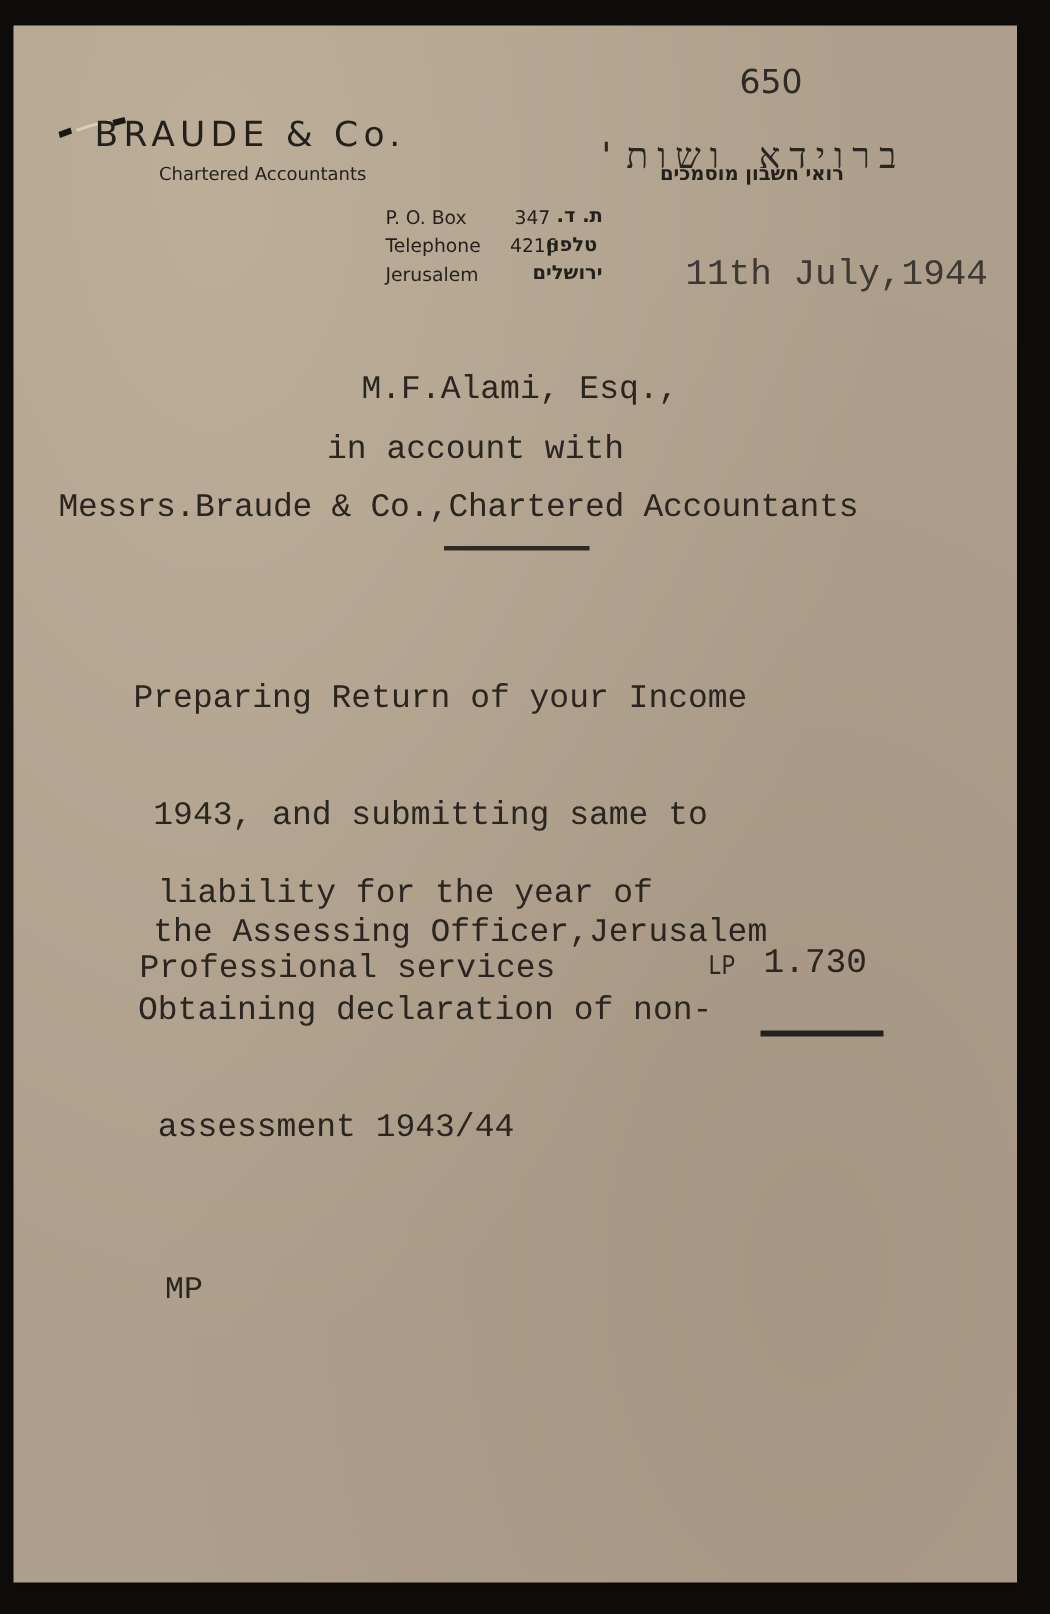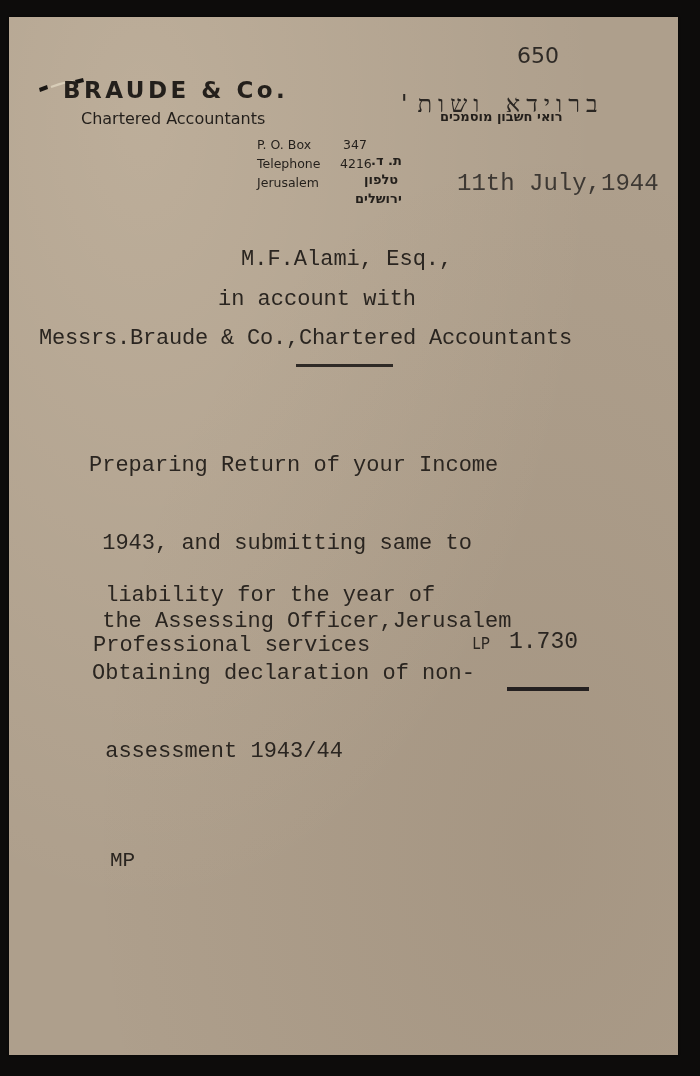--- a/index.html
+++ b/index.html
@@ -26,29 +26,29 @@
       position: absolute;
       left: 28px;
       top: 60px;
       width: 50px;
       height: 16px;
     }
     .sans { font-family: "DejaVu Sans", "Liberation Sans", sans-serif; color: #231f1b; }
     .mono { font-family: "Liberation Mono", "DejaVu Sans Mono", monospace; color: #2a2520; }
     .abs { position: absolute; white-space: pre; }
 
-    .firm-name { left: 54px; top: 60px; font-size: 23px; font-weight: bold; letter-spacing: 3.5px; }
-    .firm-sub { left: 72px; top: 92px; font-size: 16px; }
-    .ref-number { left: 508px; top: 26px; font-size: 22px; font-family: "DejaVu Sans", sans-serif; color: #2e2a26; }
+    .firm-name { left: 54px; top: 60px; font-size: 23px; font-weight: normal; letter-spacing: 3.5px; }
+    .firm-sub { left: 97px; top: 92px; font-size: 12px; }
+    .ref-number { left: 484px; top: 26px; font-size: 22px; font-family: "DejaVu Sans", sans-serif; color: #2e2a26; }
     .hebrew-name { left: 388px; top: 73px; font-size: 24px; letter-spacing: 6px; direction: rtl; font-family: "DejaVu Sans Mono", monospace; color: #2a2622; }
     .hebrew-sub { left: 431px; top: 92px; font-size: 13px; direction: rtl; font-weight: bold; text-align: center; }
 
     .addr-label { left: 248px; font-size: 12.5px; }
     .addr-val { left: 334px; font-size: 12.5px; }
-    .addr-heb { font-size: 13px; direction: rtl; font-weight: bold; margin-top: 16px; }
+    .addr-heb { font-size: 13px; direction: rtl; font-weight: bold; }
 
     .date { left: 448px; top: 153px; font-size: 24px; color: #3d3833; }
 
     .client { left: 232px; top: 230px; font-size: 22px; }
     .in-account { left: 209px; top: 270px; font-size: 22px; }
     .messrs { left: 30px; top: 309px; font-size: 22px; letter-spacing: -0.2px; }
     .rule-1 { position: absolute; left: 287px; top: 347px; width: 97px; height: 3px; background: #2f2a26; }
 
     .item { font-size: 22px; line-height: 26px; }
     .total-rule { position: absolute; left: 498px; top: 670px; width: 82px; height: 4px; background: #242020; }

